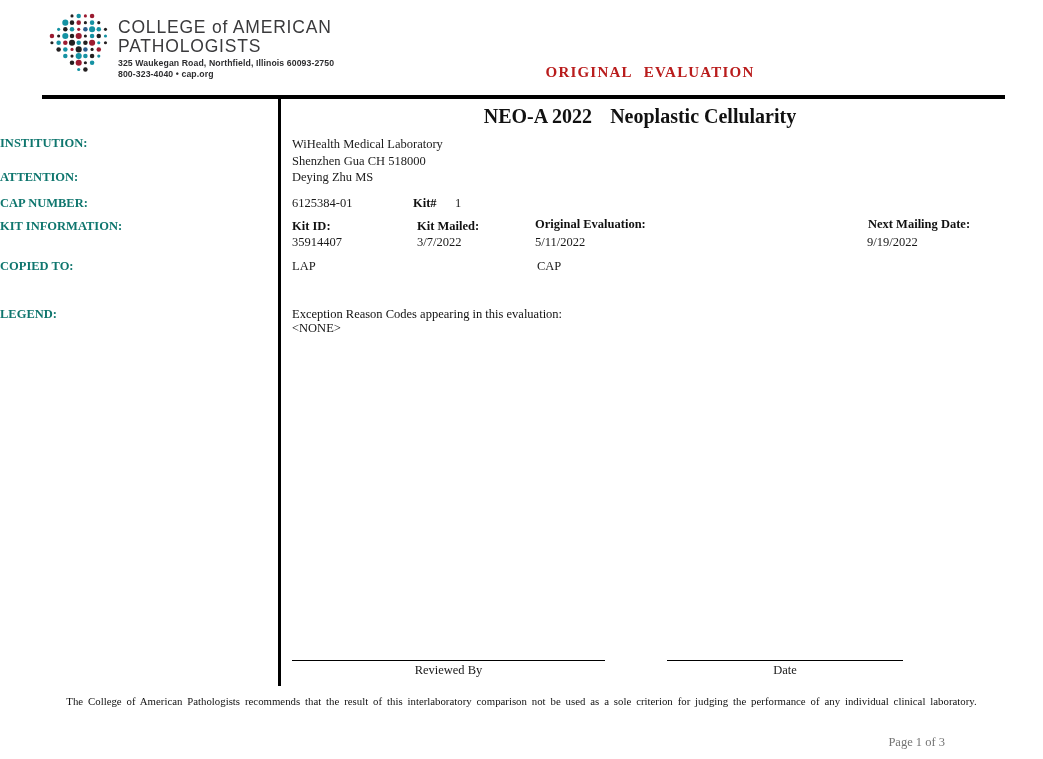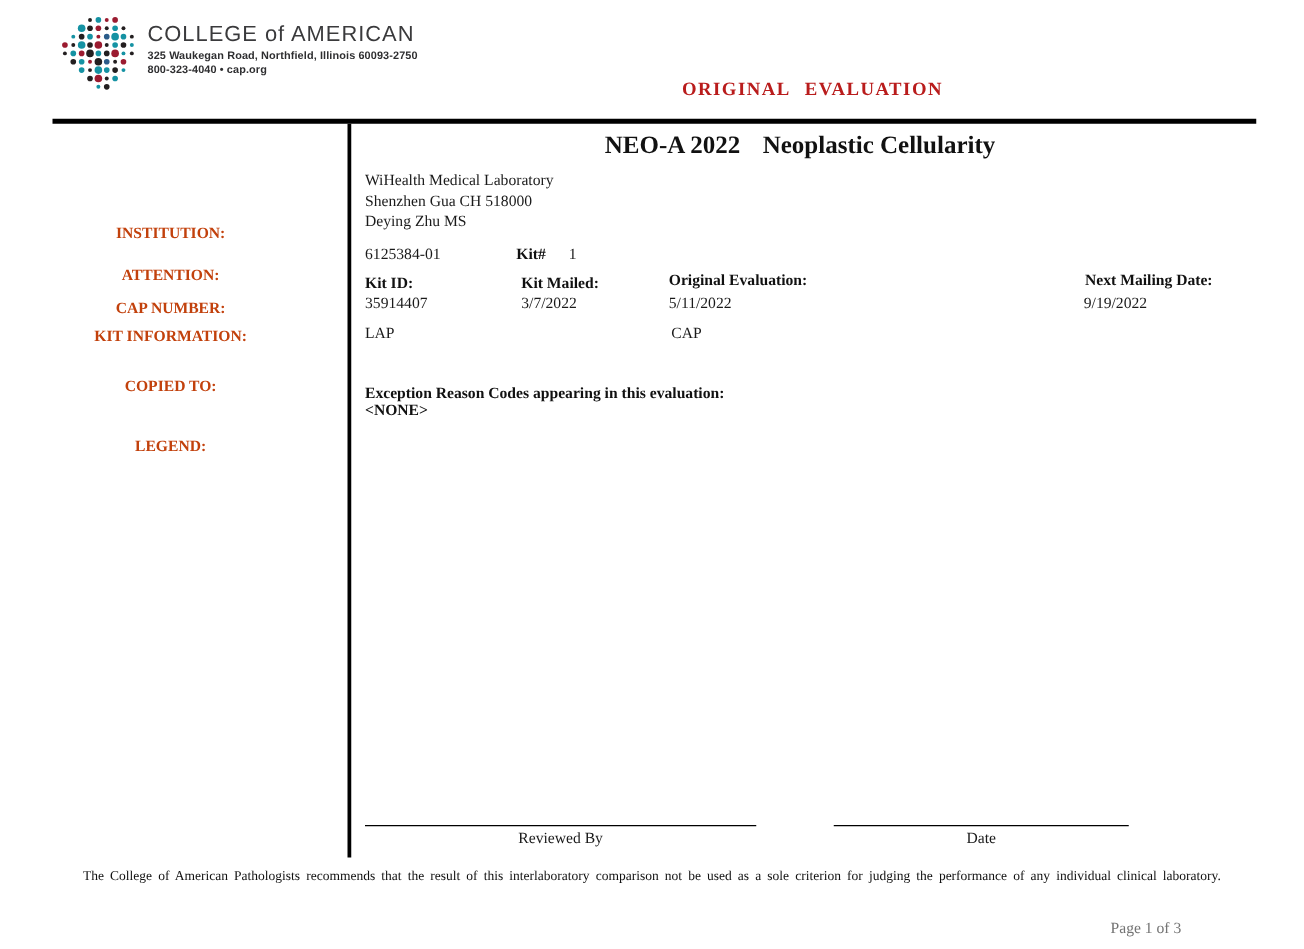--- a/index.html
+++ b/index.html
@@ -39,21 +39,21 @@
   .rule-v {
     left: 278px; top: 99px; width: 3px; height: 587px; background: #000;
   }
   .program-title {
     left: 290px; top: 105px; width: 700px; text-align: center;
     font-weight: 700; font-size: 20px; color: #111;
   }
   .program-title .gap { display: inline-block; width: 18px; }
 
   
-  .label-col { width: 273px; text-align: center; font-weight: 700; font-size: 12.5px; color: #c2410c; margin-top: 43px; }
+  .label-col { width: 273px; text-align: left; font-weight: 700; font-size: 12.5px; color: #0f766e; }
   .lbl-institution { top: 136px; }
   .lbl-attention { top: 170px; }
   .lbl-capnumber { top: 196px; }
   .lbl-kitinfo { top: 219px; }
   .lbl-copiedto { top: 259px; }
   .lbl-legend { top: 307px; }
 
   
   .val { font-size: 12.5px; color: #1a1a1a; }
   .bold { font-weight: 700; color: #111; }
@@ -68,21 +68,21 @@
   .kit-mailed-label { left: 417px; top: 219px; }
   .kit-mailed-value { left: 417px; top: 235px; }
   .orig-eval-label { left: 535px; top: 217px; }
   .orig-eval-value { left: 535px; top: 235px; }
   .next-mail-label { left: 868px; top: 217px; }
   .next-mail-value { left: 867px; top: 235px; }
 
   .copied-1 { left: 292px; top: 259px; }
   .copied-2 { left: 537px; top: 259px; }
 
-  .legend-block { left: 292px; top: 307px; line-height: 14px; font-weight: 700; color: #111; }
+  .legend-block { left: 292px; top: 307px; line-height: 14px; font-weight: 400; color: #111; }
 
   
   .sig-line { border-top: 1.6px solid #000; text-align: center; font-size: 12.5px; padding-top: 2px; }
   .sig-reviewed { left: 292px; top: 660px; width: 313px; }
   .sig-date { left: 667px; top: 660px; width: 236px; }
 
   
   .disclaimer {
     left: 0; top: 695px; width: 1043px; text-align: center;
     font-size: 10.8px; word-spacing: 2.2px; color: #111;
@@ -147,20 +147,21 @@
       <circle cx="51.6" cy="44.8" r="1.6" fill="#1592a3"></circle>
       <circle cx="24.4" cy="51.6" r="2.3" fill="#231f20"></circle>
       <circle cx="31.2" cy="51.6" r="3.1" fill="#9b1b30"></circle>
       <circle cx="38" cy="51.6" r="1.6" fill="#231f20"></circle>
       <circle cx="44.8" cy="51.6" r="2.3" fill="#1592a3"></circle>
       <circle cx="31.2" cy="58.4" r="1.6" fill="#1592a3"></circle>
       <circle cx="38" cy="58.4" r="2.3" fill="#231f20"></circle>
     </svg>
   <div class="logo-text">
     <div class="org-line">COLLEGE of AMERICAN</div>
+    <div class="org-line">PATHOLOGISTS</div>
     <div class="addr-line first">325 Waukegan Road, Northfield, Illinois 60093-2750</div>
     <div class="addr-line">800-323-4040  •  cap.org</div>
   </div>
 </div>
 
 <div class="abs doc-type">ORIGINAL EVALUATION</div>
 <div class="abs rule-h"></div>
 <div class="abs rule-v"></div>
 
 <div class="abs program-title">

